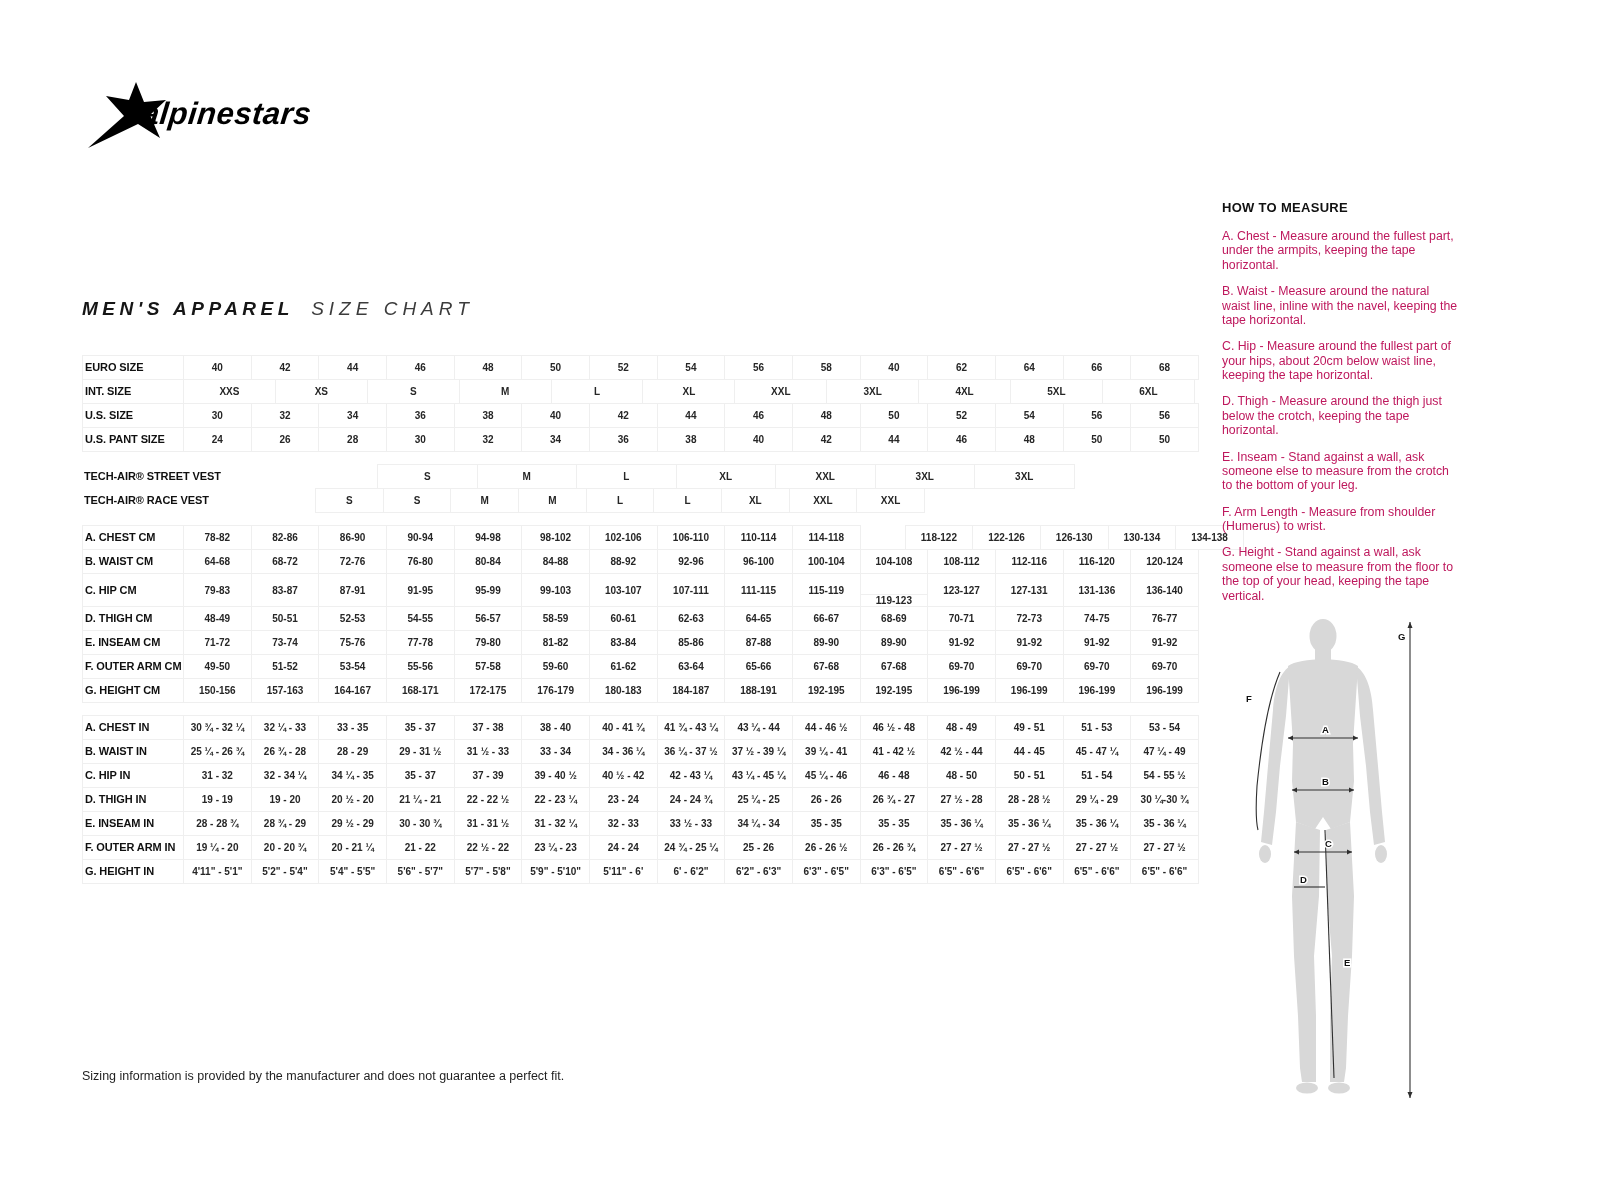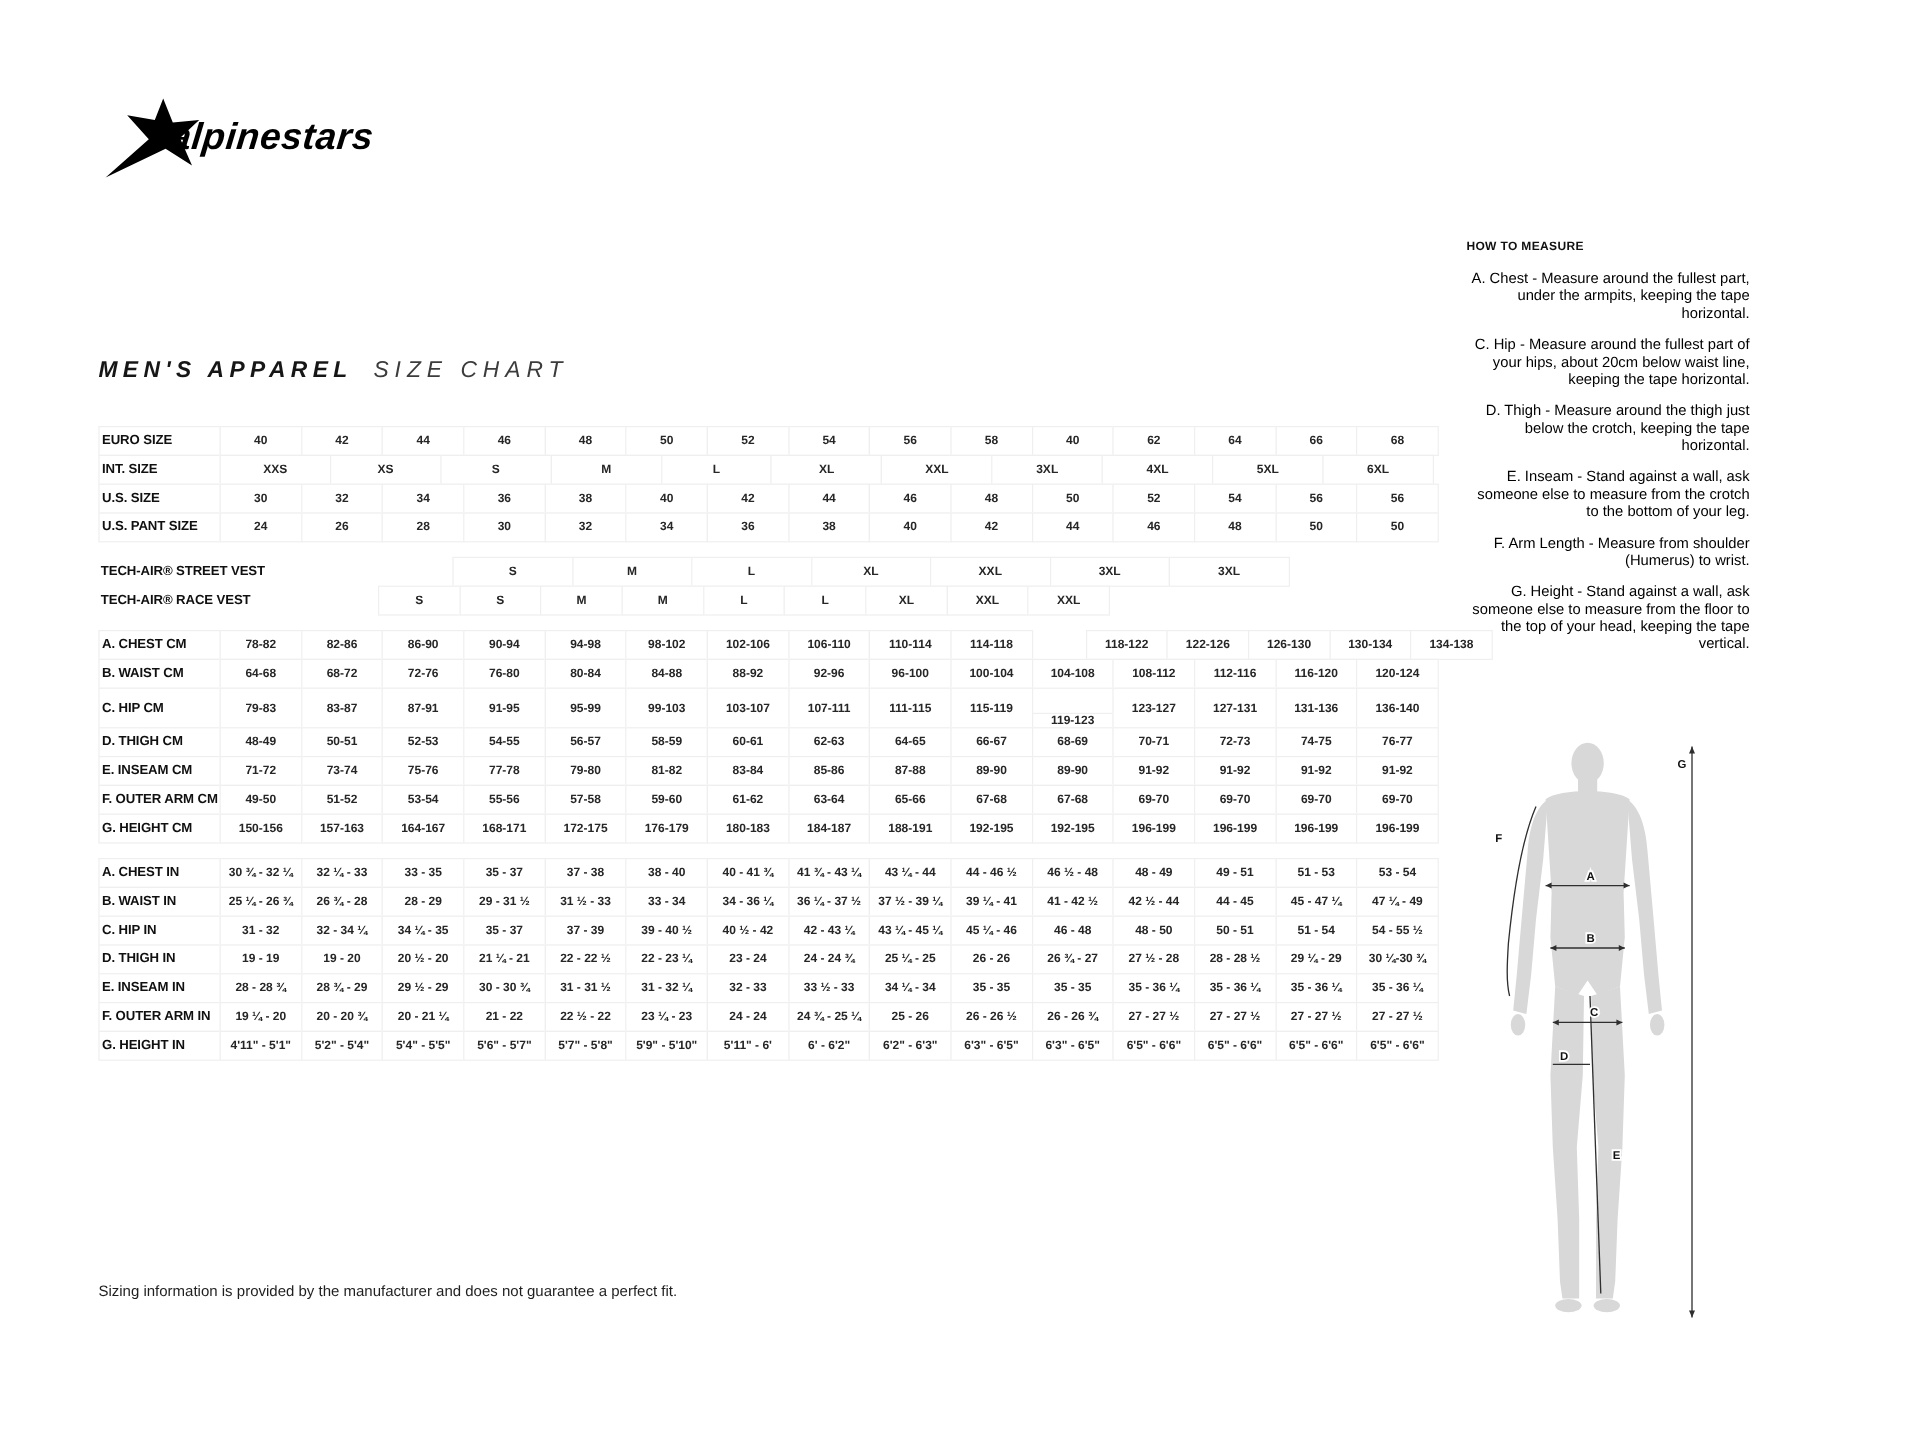--- a/index.html
+++ b/index.html
@@ -24,22 +24,22 @@
            color:#101010;border:1px solid #efefef;margin-top:-1px;padding-left:2px;line-height:11px;
            letter-spacing:-.1px;background:#fff;}
   .t-cell{flex:none;display:flex;align-items:center;justify-content:center;font-size:10px;
           font-weight:bold;color:#262626;border:1px solid #efefef;margin-left:-1px;margin-top:-1px;
           white-space:nowrap;background:#fff;}
   .vest .t-label{border:none;white-space:nowrap;overflow:visible;background:transparent;}
   .spacer{height:13px;}
 
   
   .htm{position:absolute;left:1222px;top:200px;width:236px;}
-  .htm-title{font-size:10px;font-weight:bold;letter-spacing:.3px;margin-bottom:14px;color:#111;}
-  .htm p{margin:0 0 12px 0;font-size:12.3px;line-height:1.17;color:#000000;text-align:right;}
+  .htm-title{font-size:13px;font-weight:bold;letter-spacing:.3px;margin-bottom:14px;color:#111;}
+  .htm p{margin:0 0 12px 0;font-size:12.3px;line-height:1.17;color:#be185d;}
 
   
   .figure{position:absolute;left:1230px;top:616px;}
   .figure .silh{fill:#d8d8d8;stroke:none;}
   .figure .mline{stroke:#2f2f2f;stroke-width:1.1;fill:none;}
   .figure text{font-family:"Liberation Sans",sans-serif;font-size:9.5px;font-weight:bold;fill:#111;
                stroke:#fff;stroke-width:3px;paint-order:stroke;}
 
   
   .disclaimer{position:absolute;left:82px;top:1068px;font-size:12.5px;line-height:1.28;color:#1f1f1f;}
@@ -407,20 +407,21 @@
         <div class="t-cell" style="width: 66.67px;">6'5" - 6'6"</div>
         <div class="t-cell" style="width: 66.67px;">6'5" - 6'6"</div>
       </div>
       <div class="spacer"></div>
     </div>
 
   <div class="htm">
     <div class="htm-title">HOW TO MEASURE</div>
     <div id="htm-items">
         <p>A. Chest - Measure around the fullest part, under the armpits, keeping the tape horizontal.</p>
+        <p>B. Waist - Measure around the natural waist line, inline with the navel, keeping the tape horizontal.</p>
         <p>C. Hip - Measure around the fullest part of your hips, about 20cm below waist line, keeping the tape horizontal.</p>
         <p>D. Thigh - Measure around the thigh just below the crotch, keeping the tape horizontal.</p>
         <p>E. Inseam - Stand against a wall, ask someone else to measure from the crotch to the bottom of your leg.</p>
         <p>F. Arm Length - Measure from shoulder (Humerus) to wrist.</p>
         <p>G. Height - Stand against a wall, ask someone else to measure from the floor to the top of your head, keeping the tape vertical.</p>
       </div>
   </div>
 
   <svg class="figure" width="192" height="487" viewBox="0 0 192 487">
 

